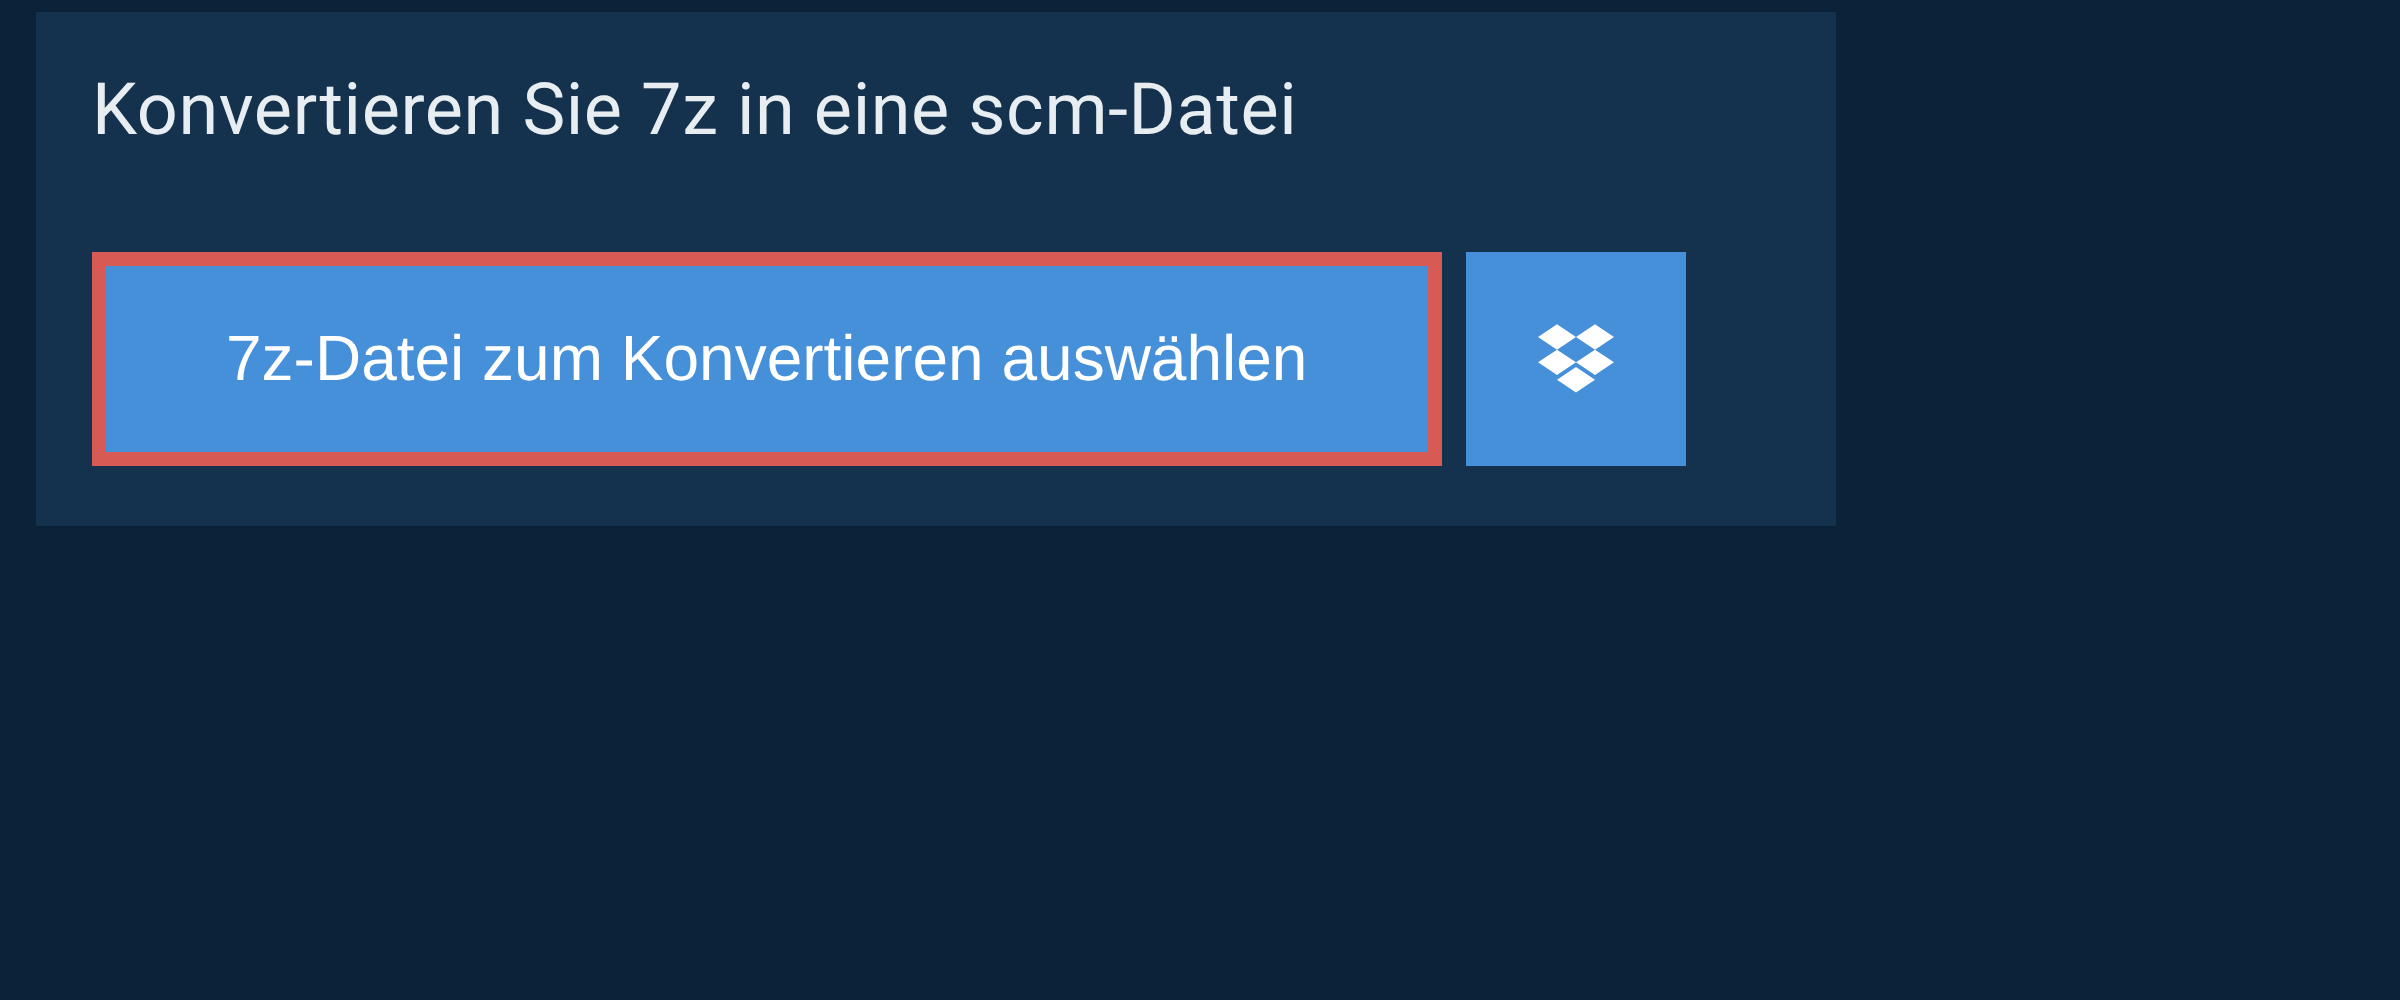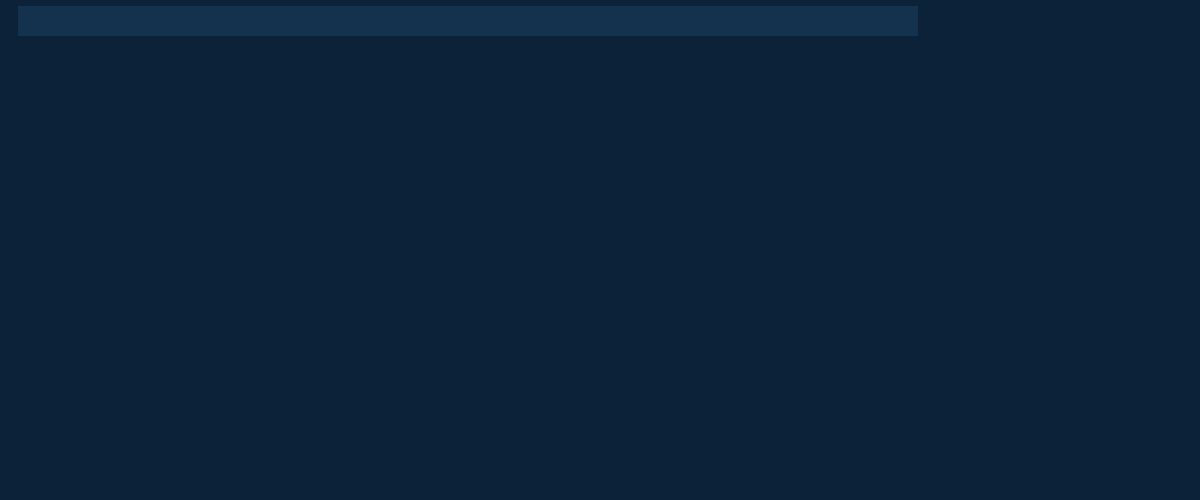--- a/index.html
+++ b/index.html
@@ -68,13 +68,30 @@
     .dropbox-button svg {
       width: 38px;
       height: 38px;
       fill: #ffffff;
     }
   </style>
 </head>
 <body>
 
 <div class="panel">
+  <div class="header">
+    <h1 class="title">Konvertieren Sie 7z in eine scm-Datei</h1>
+  </div>
+  <div class="button-row">
+    <div class="select-button-wrapper">
+      <button class="select-button">
+        <span>7z-Datei zum Konvertieren auswählen</span>
+      </button>
+    </div>
+    <button class="dropbox-button">
+      <span>
+        <svg viewBox="0 0 24 24" xmlns="http://www.w3.org/2000/svg">
+          <path d="M6 2 L12 6 L6 10 L0 6 Z M18 2 L24 6 L18 10 L12 6 Z M0 14 L6 10 L12 14 L6 18 Z M12 14 L18 10 L24 14 L18 18 Z M6 19.5 L12 15.5 L18 19.5 L12 23.5 Z"></path>
+        </svg>
+      </span>
+    </button>
+  </div>
 </div>
 
 </body></html>

